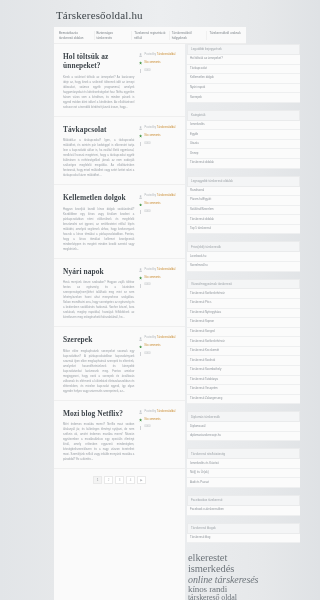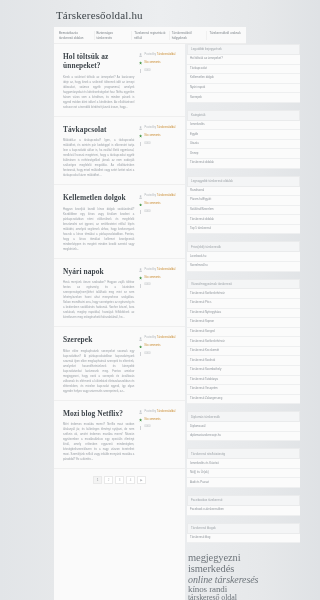--- a/index.html
+++ b/index.html
@@ -414,21 +414,21 @@
             </ul>
           </section>
           <section class="widget">
             <div class="widget-title">Társkereső blogok</div>
             <ul class="widget-list">
               <li>Társkereső blog</li>
             </ul>
           </section>
         </div>
       <div class="tagcloud" id="tagcloud">
-          <span style="font-size: 10.5px;">megjegyezni</span>
+          <span style="font-size: 10.5px;">elkerestet</span>
           <span style="font-size: 10.5px;">ismerkedés</span>
           <span style="font-size: 10px; font-style: italic;">online társkeresés</span>
           <span style="font-size: 9px;">kínos randi</span>
           <span style="font-size: 8px;">társkereső oldal</span>
           <span style="font-size: 7px;">pszichológia elvárás</span>
         </div>
     </aside>
 
   </div>
 </div>

